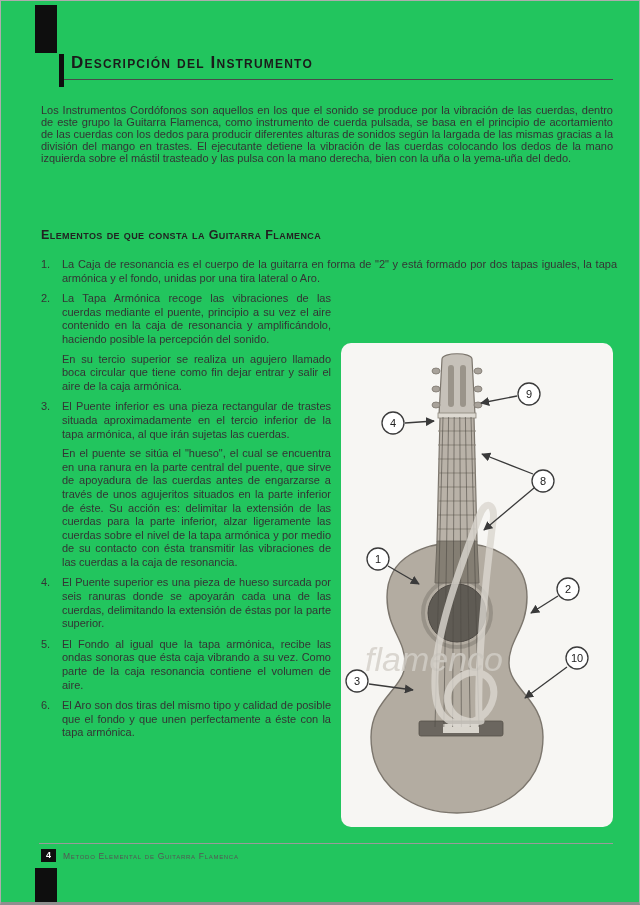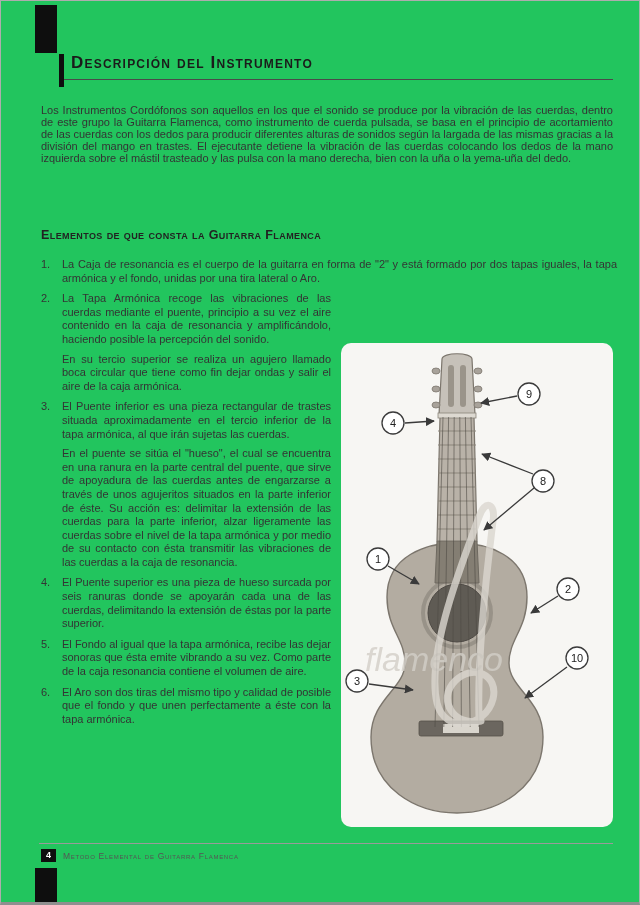--- a/index.html
+++ b/index.html
@@ -67,40 +67,40 @@
     <div class="item wide">
       <span class="num">1.</span>
       <div class="body">
           <p>La Caja de resonancia es el cuerpo de la guitarra en forma de "2" y está formado por dos tapas iguales, la tapa armónica y el fondo, unidas por una tira lateral o Aro.</p>
         </div>
     </div>
     <div class="item narrow">
       <span class="num">2.</span>
       <div class="body">
         <p>La Tapa Armónica recoge las vibraciones de las cuerdas mediante el puente, principio a su vez el aire contenido en la caja de resonancia y amplificándolo, haciendo posible la percepción del sonido.</p>
-        <p>En su tercio superior se realiza un agujero llamado boca circular que tiene como fin dejar ondas y salir el aire de la caja armónica.</p>
+        <p>En su tercio superior se realiza un agujero llamado boca circular que tiene como fin dejar entrar y salir el aire de la caja armónica.</p>
       </div>
     </div>
     <div class="item narrow">
       <span class="num">3.</span>
       <div class="body">
         <p>El Puente inferior es una pieza rectangular de trastes situada aproximadamente en el tercio inferior de la tapa armónica, al que irán sujetas las cuerdas.</p>
         <p>En el puente se sitúa el "hueso", el cual se encuentra en una ranura en la parte central del puente, que sirve de apoyadura de las cuerdas antes de engarzarse a través de unos agujeritos situados en la parte inferior de éste. Su acción es: delimitar la extensión de las cuerdas para la parte inferior, alzar ligeramente las cuerdas sobre el nivel de la tapa armónica y por medio de su contacto con ésta transmitir las vibraciones de las cuerdas a la caja de resonancia.</p>
       </div>
     </div>
     <div class="item narrow">
       <span class="num">4.</span>
       <div class="body">
           <p>El Puente superior es una pieza de hueso surcada por seis ranuras donde se apoyarán cada una de las cuerdas, delimitando la extensión de éstas por la parte superior.</p>
         </div>
     </div>
     <div class="item narrow">
       <span class="num">5.</span>
       <div class="body">
-          <p>El Fondo al igual que la tapa armónica, recibe las dejar sonoras que ésta emite vibrando a su vez. Como parte de la caja resonancia contiene el volumen de aire.</p>
+          <p>El Fondo al igual que la tapa armónica, recibe las ondas sonoras que ésta caja vibrando a su vez. Como parte de la caja resonancia contiene el volumen de aire.</p>
         </div>
     </div>
     <div class="item narrow">
       <span class="num">6.</span>
       <div class="body">
           <p>El Aro son dos tiras del mismo tipo y calidad de posible que el fondo y que unen perfectamente a éste con la tapa armónica.</p>
         </div>
     </div>
   </div>
 

